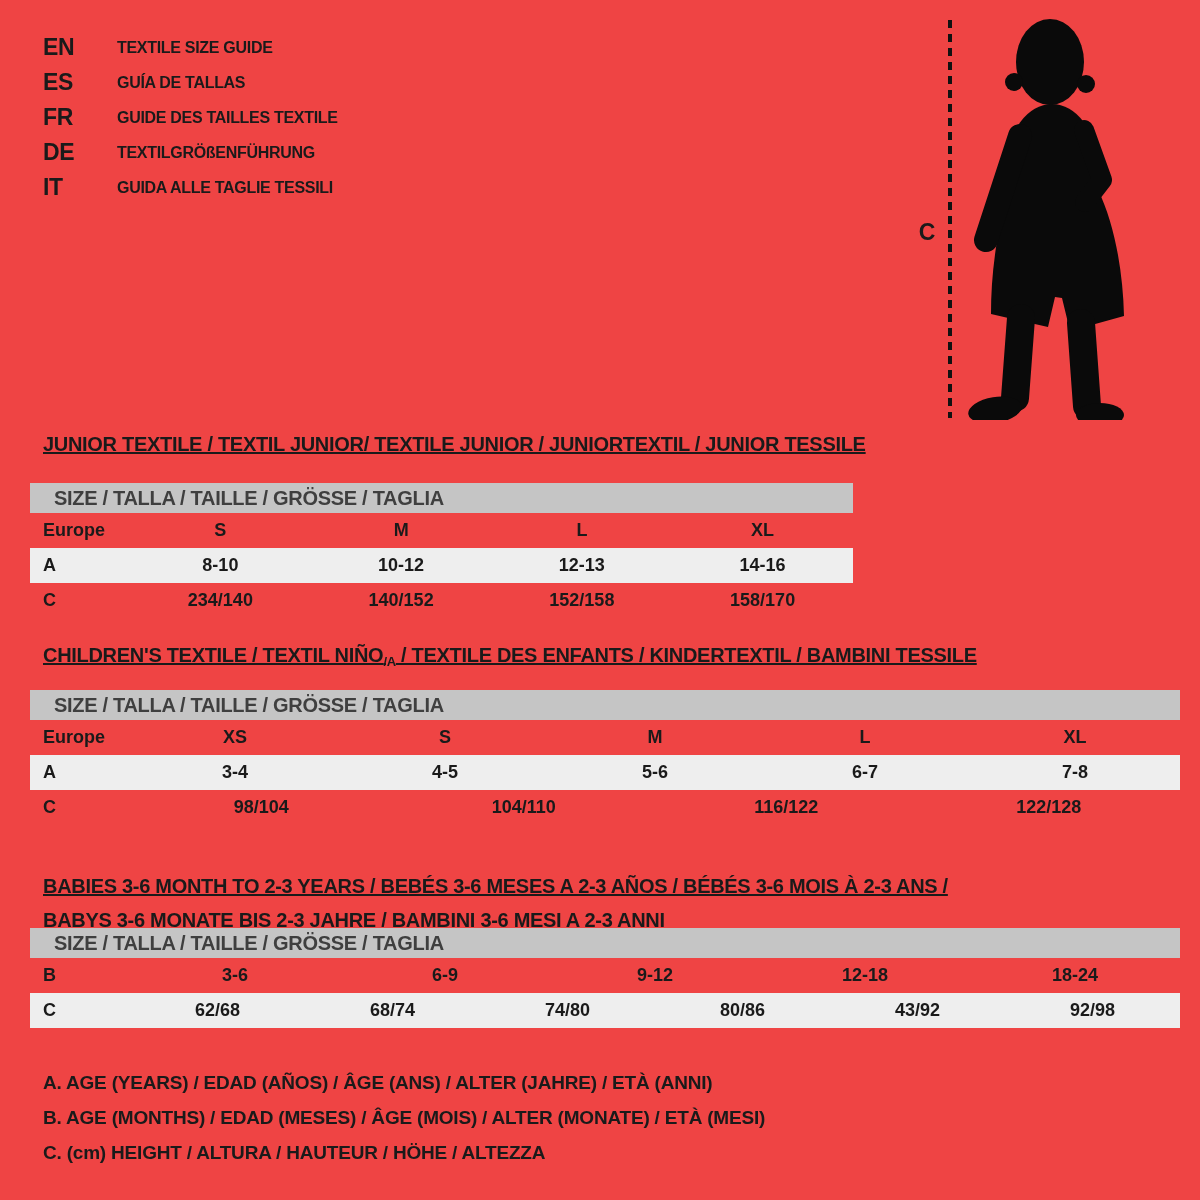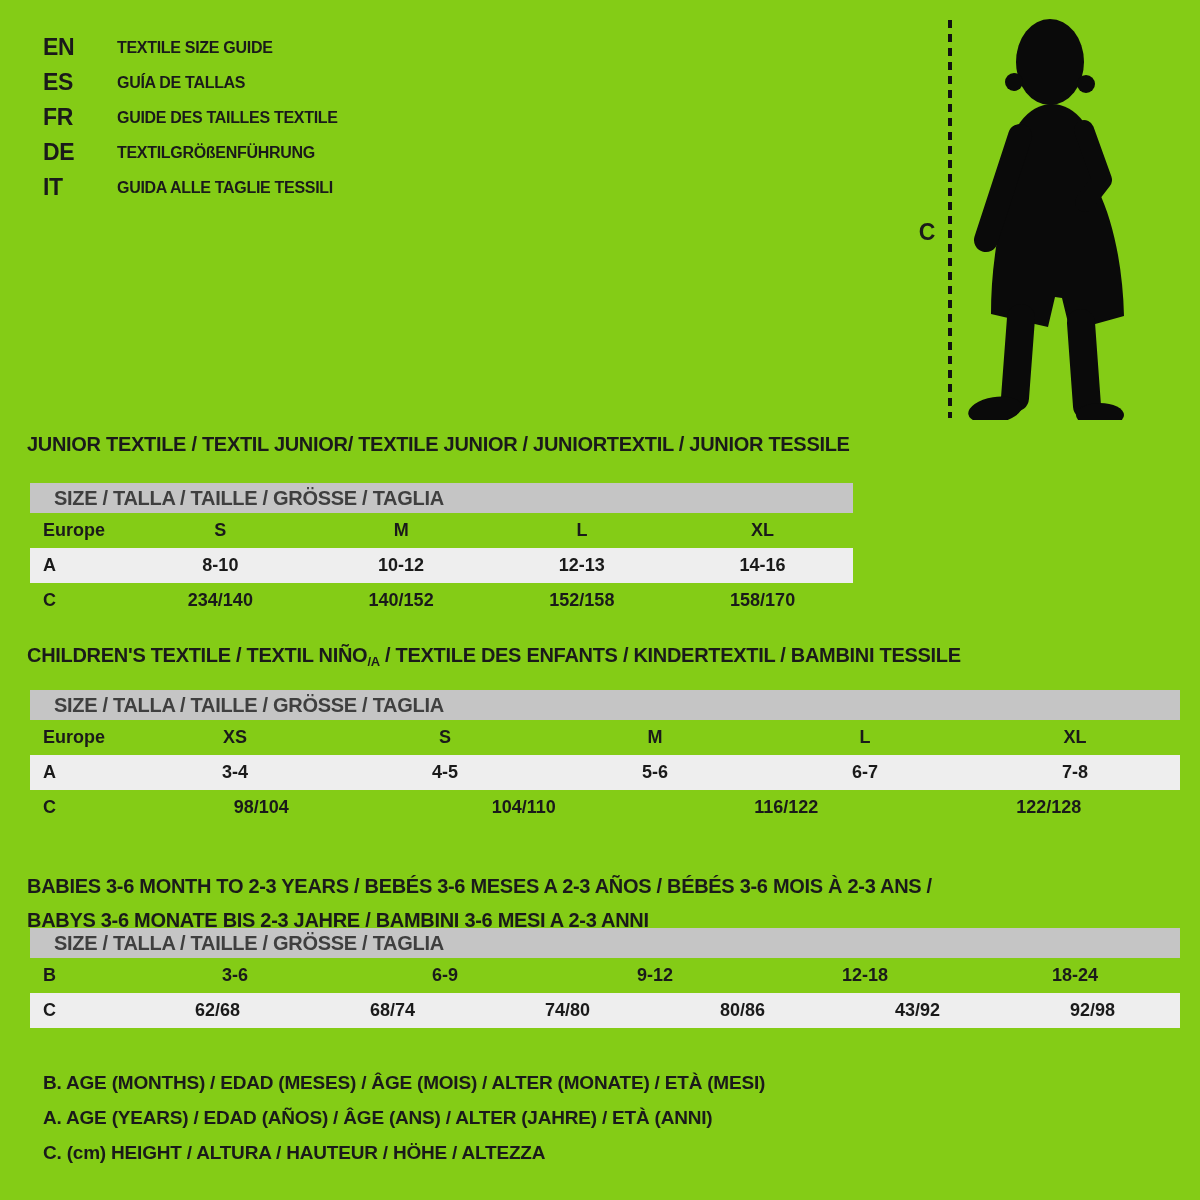--- a/index.html
+++ b/index.html
@@ -1,20 +1,20 @@
 <!DOCTYPE html>
 <html><head>
 <meta charset="utf-8">
 <style>
   html, body { margin: 0; padding: 0; background: #ffffff; }
   .canvas {
     position: relative;
     width: 1200px;
     height: 1200px;
-    background: #84cc16;
+    background: #ef4444;
     font-family: "Liberation Sans", "DejaVu Sans", sans-serif;
     color: #1a1a1a;
     overflow: hidden;
   }
 
   
   .lang-block { position: absolute; left: 43px; top: 30px; }
   .lang-row { display: flex; height: 35px; align-items: center; }
   .lang-code { width: 74px; font-size: 23px; font-weight: 700; letter-spacing: -0.3px; }
   .lang-title { font-size: 16px; font-weight: 700; letter-spacing: -0.3px; white-space: nowrap; }
@@ -25,22 +25,22 @@
     background: repeating-linear-gradient(to bottom, #111 0px, #111 8px, rgba(0,0,0,0) 8px, rgba(0,0,0,0) 14px);
   }
   .measure-label {
     position: absolute; left: 912px; top: 219px; width: 30px;
     font-size: 23px; font-weight: 700; text-align: center;
   }
   .figure-svg { position: absolute; left: 964px; top: 18px; }
 
   
   .section-title {
-    position: absolute; left: 27px;
-    font-size: 20px; font-weight: 700; letter-spacing: -0.3px; white-space: nowrap;
+    position: absolute; left: 43px;
+    font-size: 20px; font-weight: 700; letter-spacing: -0.3px; white-space: nowrap; text-decoration: underline;
   }
   .title-junior { top: 433px; }
   .title-children { top: 644px; }
   .title-babies { top: 836px; line-height: 34px; margin-top: 33px; }
   .sub-small { font-size: 13px; vertical-align: -4px; font-weight: 700; }
 
   
   .size-table { position: absolute; left: 30px; }
   .table-junior { top: 483px; width: 823px; }
   .table-children { top: 690px; width: 1150px; }
@@ -192,18 +192,18 @@
       <div class="tcell">62/68</div>
       <div class="tcell">68/74</div>
       <div class="tcell">74/80</div>
       <div class="tcell">80/86</div>
       <div class="tcell">43/92</div>
       <div class="tcell">92/98</div>
     </div>
   </div>
 
   <div class="legend">
+    <div class="legend-line">A. AGE (YEARS) / EDAD (AÑOS) / ÂGE (ANS) / ALTER (JAHRE) / ETÀ (ANNI)</div>
     <div class="legend-line">B. AGE (MONTHS) / EDAD (MESES) / ÂGE (MOIS) / ALTER (MONATE) / ETÀ (MESI)</div>
-    <div class="legend-line">A. AGE (YEARS) / EDAD (AÑOS) / ÂGE (ANS) / ALTER (JAHRE) / ETÀ (ANNI)</div>
     <div class="legend-line">C. (cm) HEIGHT / ALTURA / HAUTEUR / HÖHE / ALTEZZA</div>
   </div>
 
 </div>
 
 </body></html>

